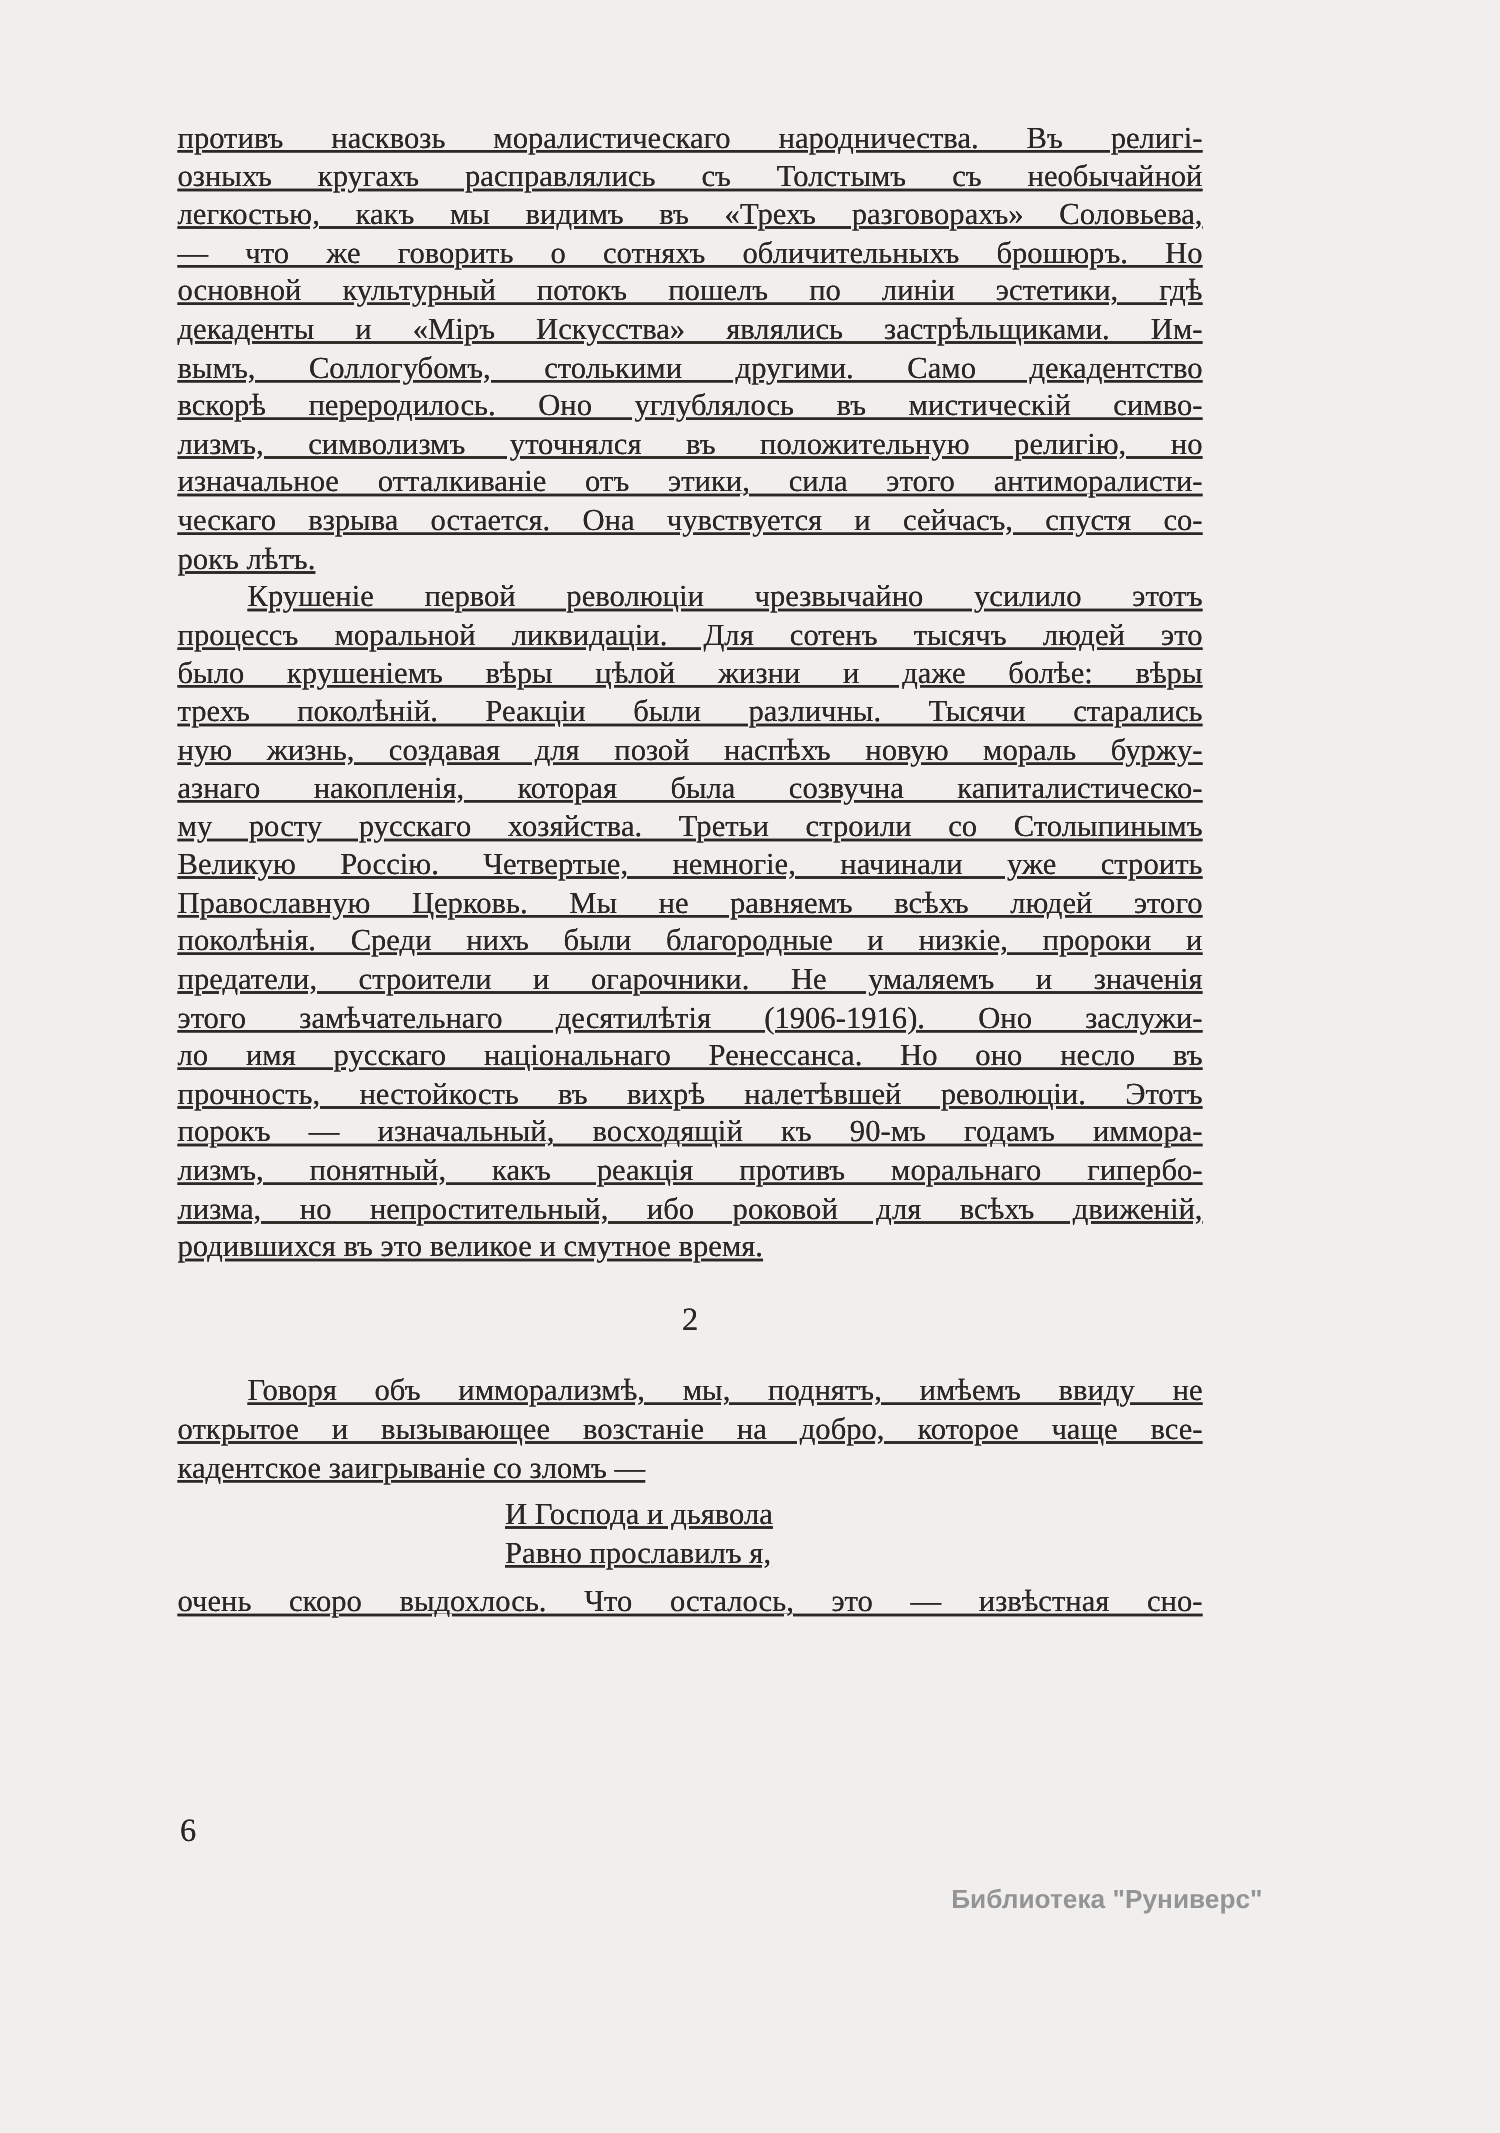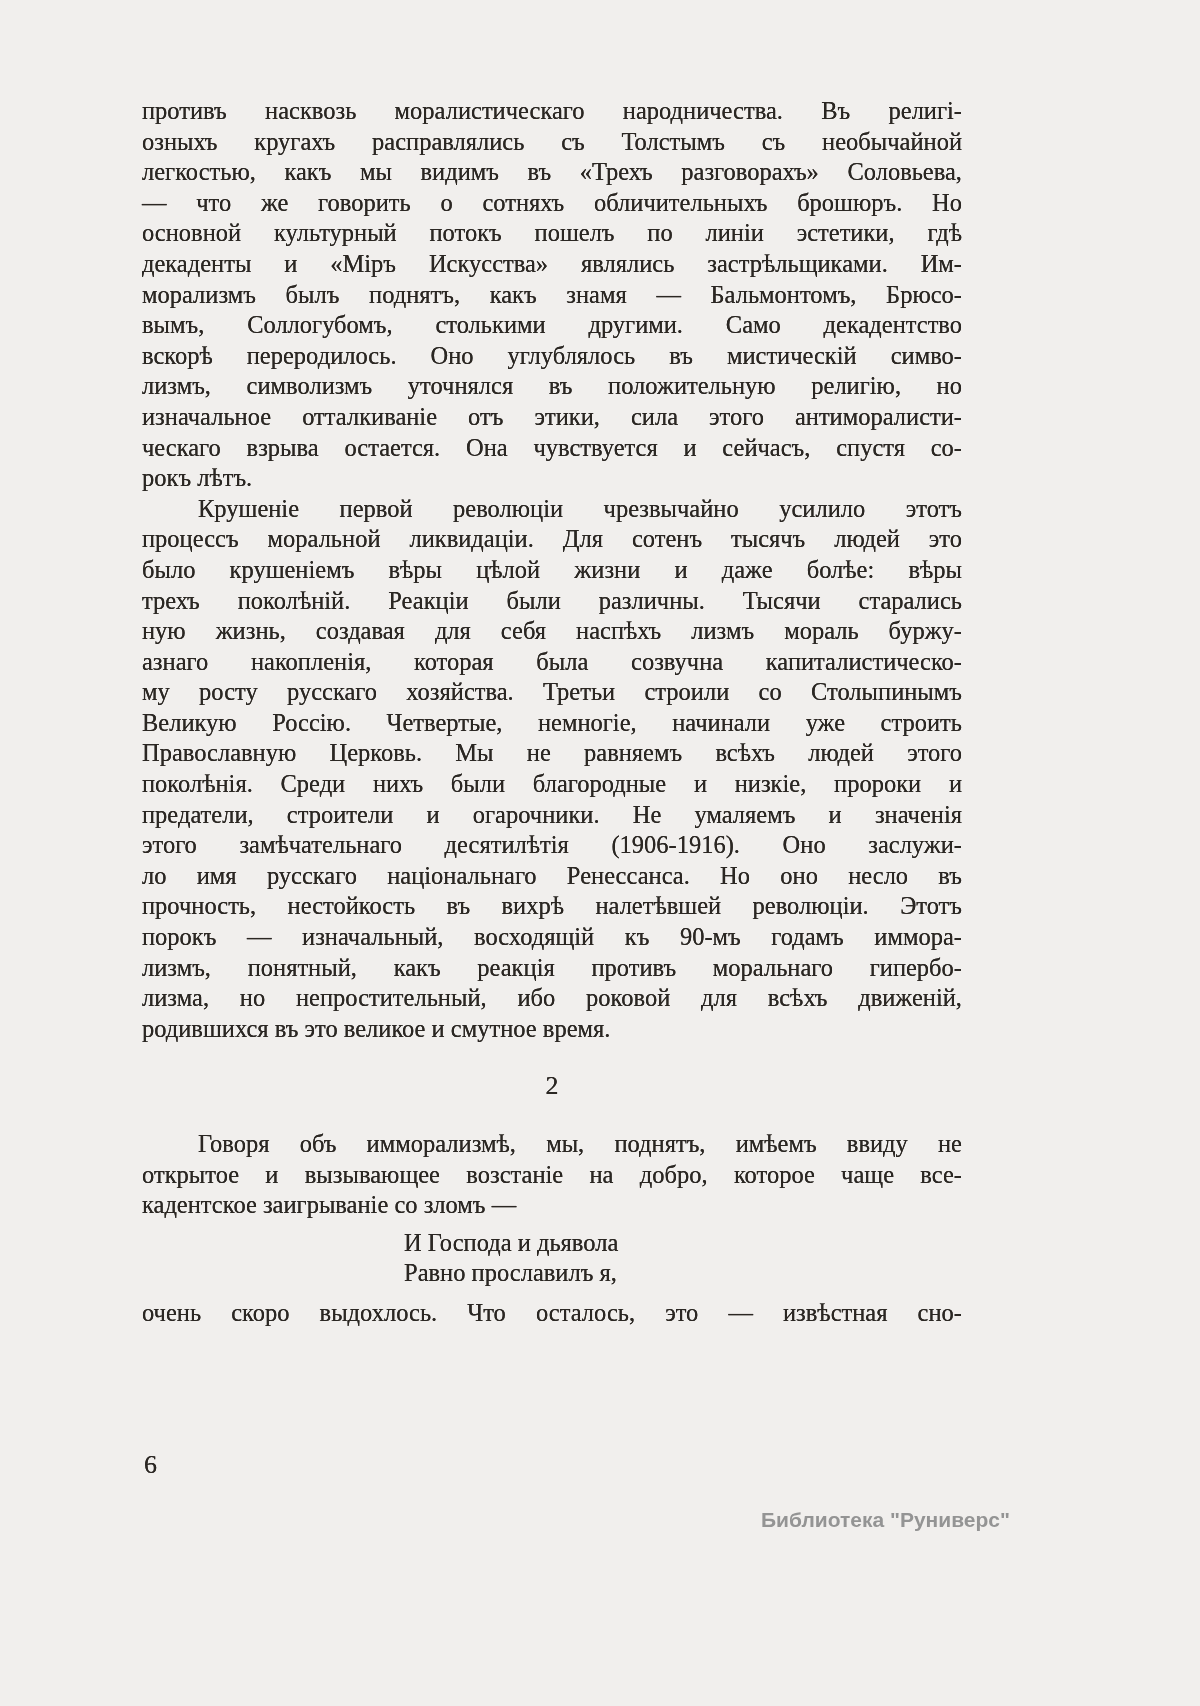--- a/index.html
+++ b/index.html
@@ -26,20 +26,21 @@
     top: 96px;
     width: 820px;
     font-size: 24.5px;
     line-height: 30.6px;
     text-shadow: 0 0 0.45px currentColor;
   }
   .line {
     white-space: nowrap;
     text-align: justify;
     text-align-last: justify;
+    text-decoration: underline;
   }
   .endpara .line:last-child {
     text-align-last: left;
   }
   .indent-first .line:first-child {
     text-indent: 56px;
   }
   .section-number {
     text-align: center;
     margin-top: 27px;
@@ -79,35 +80,34 @@
 
   <div class="text-block">
 
     <div class="paragraph endpara">
         <div class="line">противъ насквозь моралистическаго народничества. Въ религі-</div>
         <div class="line">озныхъ кругахъ расправлялись съ Толстымъ съ необычайной</div>
         <div class="line">легкостью, какъ мы видимъ въ «Трехъ разговорахъ» Соловьева,</div>
         <div class="line">— что же говорить о сотняхъ обличительныхъ брошюръ. Но</div>
         <div class="line">основной культурный потокъ пошелъ по линіи эстетики, гдѣ</div>
         <div class="line">декаденты и «Міръ Искусства» являлись застрѣльщиками. Им-</div>
-        <div class="line">морализмъ былъ поднятъ, какъ знамя — Бальмонтомъ, Брюсо-</div>
         <div class="line">вымъ, Соллогубомъ, столькими другими. Само декадентство</div>
         <div class="line">вскорѣ переродилось. Оно углублялось въ мистическій симво-</div>
         <div class="line">лизмъ, символизмъ уточнялся въ положительную религію, но</div>
         <div class="line">изначальное отталкиваніе отъ этики, сила этого антиморалисти-</div>
         <div class="line">ческаго взрыва остается. Она чувствуется и сейчасъ, спустя со-</div>
         <div class="line">рокъ лѣтъ.</div>
       </div>
 
     <div class="paragraph endpara indent-first">
         <div class="line">Крушеніе первой революціи чрезвычайно усилило этотъ</div>
         <div class="line">процессъ моральной ликвидаціи. Для сотенъ тысячъ людей это</div>
         <div class="line">было крушеніемъ вѣры цѣлой жизни и даже болѣе: вѣры</div>
         <div class="line">трехъ поколѣній. Реакціи были различны. Тысячи старались</div>
-        <div class="line">ную жизнь, создавая для себя наспѣхъ лизмъ мораль буржу-</div>
+        <div class="line">ную жизнь, создавая для позой наспѣхъ новую мораль буржу-</div>
         <div class="line">азнаго накопленія, которая была созвучна капиталистическо-</div>
         <div class="line">му росту русскаго хозяйства. Третьи строили со Столыпинымъ</div>
         <div class="line">Великую Россію. Четвертые, немногіе, начинали уже строить</div>
         <div class="line">Православную Церковь. Мы не равняемъ всѣхъ людей этого</div>
         <div class="line">поколѣнія. Среди нихъ были благородные и низкіе, пророки и</div>
         <div class="line">предатели, строители и огарочники. Не умаляемъ и значенія</div>
         <div class="line">этого замѣчательнаго десятилѣтія (1906-1916). Оно заслужи-</div>
         <div class="line">ло имя русскаго національнаго Ренессанса. Но оно несло въ</div>
         <div class="line">прочность, нестойкость въ вихрѣ налетѣвшей революціи. Этотъ</div>
         <div class="line">порокъ — изначальный, восходящій къ 90-мъ годамъ иммора-</div>

